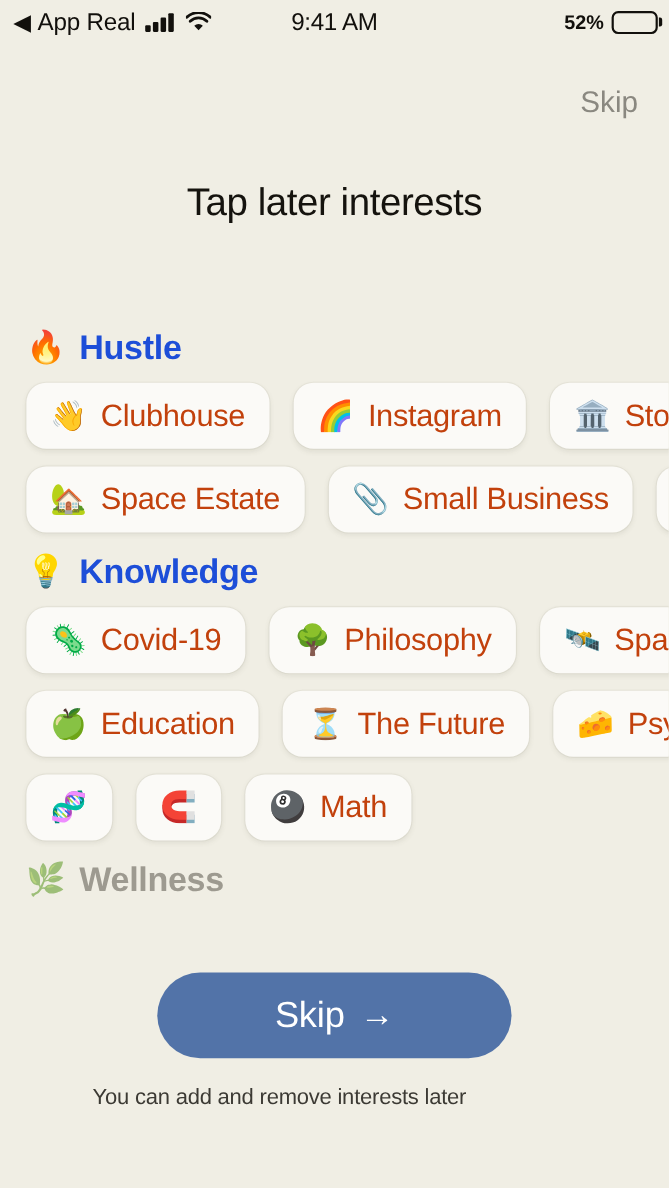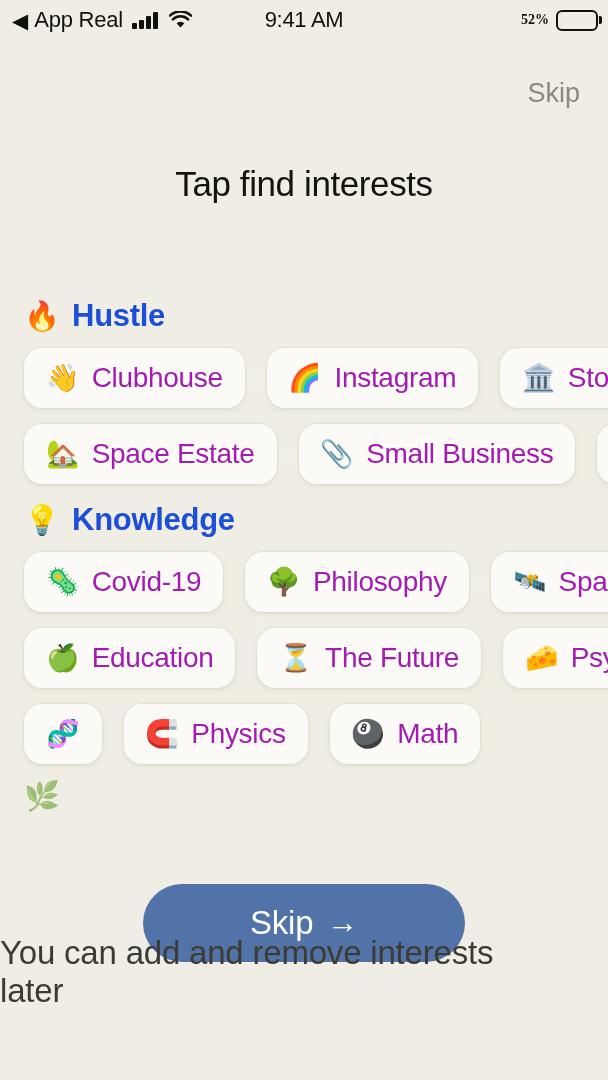--- a/index.html
+++ b/index.html
@@ -24,21 +24,21 @@
   .sb-bars i:nth-child(1){height:6px;}
   .sb-bars i:nth-child(2){height:9px;}
   .sb-bars i:nth-child(3){height:13px;}
   .sb-bars i:nth-child(4){height:17px;}
   .sb-wifi { margin-left:5px; width:23px; height:18px; position:relative; }
   .sb-time {
     position:absolute; left:50%; transform:translateX(-50%);
     font-size:22px; font-weight:400; letter-spacing:-0.3px;
   }
   .sb-right { position:absolute; right:10px; display:flex; align-items:center; gap:7px; }
-  .sb-batt-pct { font-size:14px; font-weight:600;font-family:Liberation Serif, serif; }
+  .sb-batt-pct { font-size:18px; font-weight:600; }
   .sb-batt {
     width:42px; height:21px; border:2.6px solid #12100c; border-radius:6px;
     position:relative; padding:2.2px;
   }
   .sb-batt::after{
     content:""; position:absolute; right:-6px; top:50%; transform:translateY(-50%);
     width:3px; height:8px; background:#12100c; border-radius:0 2px 2px 0;
   }
   .sb-batt-fill{ height:100%; background:#12100c; border-radius:2.5px; }
 
@@ -68,41 +68,41 @@
   .section.dim .section-emoji { opacity:.55; }
 
   .chip-row { display:flex; gap:22px; padding-left:24px; margin-bottom:16px; white-space:nowrap; }
   .chip {
     display:inline-flex; align-items:center; gap:12px;
     background:#fbfaf7; border-radius:18px;
     padding:14px 22px; flex:0 0 auto;
     box-shadow:0 2px 5px rgba(90,85,65,.10), 0 0 0 1px rgba(160,155,135,.10);
   }
   .chip-emoji { font-size:27px; line-height:1; }
-  .chip-label { font-size:28px; color:#a21caf; letter-spacing:-0.3px;text-align:right; }
+  .chip-label { font-size:28px; color:#c2410c; letter-spacing:-0.3px;text-align:right; }
 
   
   .fade {
     position:absolute; left:0; bottom:0; width:608px; height:260px;
     background:linear-gradient(to bottom, rgba(240,238,228,0) 0%, rgba(240,238,228,.78) 28%, #f0eee4 58%);
     pointer-events:none;
   }
 
   
   .cta {
     position:absolute; left:50%; transform:translateX(-50%);
     bottom:118px; width:322px; height:78px;
     background:#5273a8; border:none; border-radius:39px;
     color:#fff; font-size:33px; font-family:"Liberation Sans", sans-serif;
     letter-spacing:-0.2px; display:flex; align-items:center; justify-content:center; gap:14px;
   }
   .cta-arrow { font-size:31px; }
   .footnote {
     position:absolute; left:0; bottom:70px; width:508px;
-    text-align:left; font-size:33px; color:#3c3a34; letter-spacing:-0.2px;
+    text-align:center; font-size:20px; color:#3c3a34; letter-spacing:-0.2px;
   }
 </style>
 </head>
 <body>
 
 <div class="phone">
 
   <div class="statusbar">
     <div class="sb-left">
       <span class="sb-back">◀</span>
@@ -126,21 +126,21 @@
       <span class="sb-batt-pct">52%</span>
       <span class="sb-batt">
         <span class="sb-batt-fill" style="width: 52%;"></span>
       </span>
     </div>
   </div>
 
   <div class="skip-link">Skip</div>
 
   <div class="title">
-    <div>Tap find interests</div>
+    <div>Tap later interests</div>
   </div>
 
   <div class="sections" id="sections">
       <div class="section">
         <div class="section-head">
           <span class="section-emoji">🔥</span>
           <span class="section-name">Hustle</span>
         </div>
         <div class="chip-row">
           <div class="chip">
@@ -202,31 +202,31 @@
             <span class="chip-emoji">🧀</span>
             <span class="chip-label">Psychology</span>
           </div>
         </div>
         <div class="chip-row">
           <div class="chip">
             <span class="chip-emoji">🧬</span>
           </div>
           <div class="chip">
             <span class="chip-emoji">🧲</span>
-            <span class="chip-label">Physics</span>
           </div>
           <div class="chip">
             <span class="chip-emoji">🎱</span>
             <span class="chip-label">Math</span>
           </div>
         </div>
       </div>
       <div class="section dim">
         <div class="section-head">
           <span class="section-emoji">🌿</span>
+          <span class="section-name">Wellness</span>
         </div>
       </div>
     </div>
 
   <div class="fade"></div>
 
   <button class="cta">
     <span>Skip</span>
     <span class="cta-arrow">→</span>
   </button>

